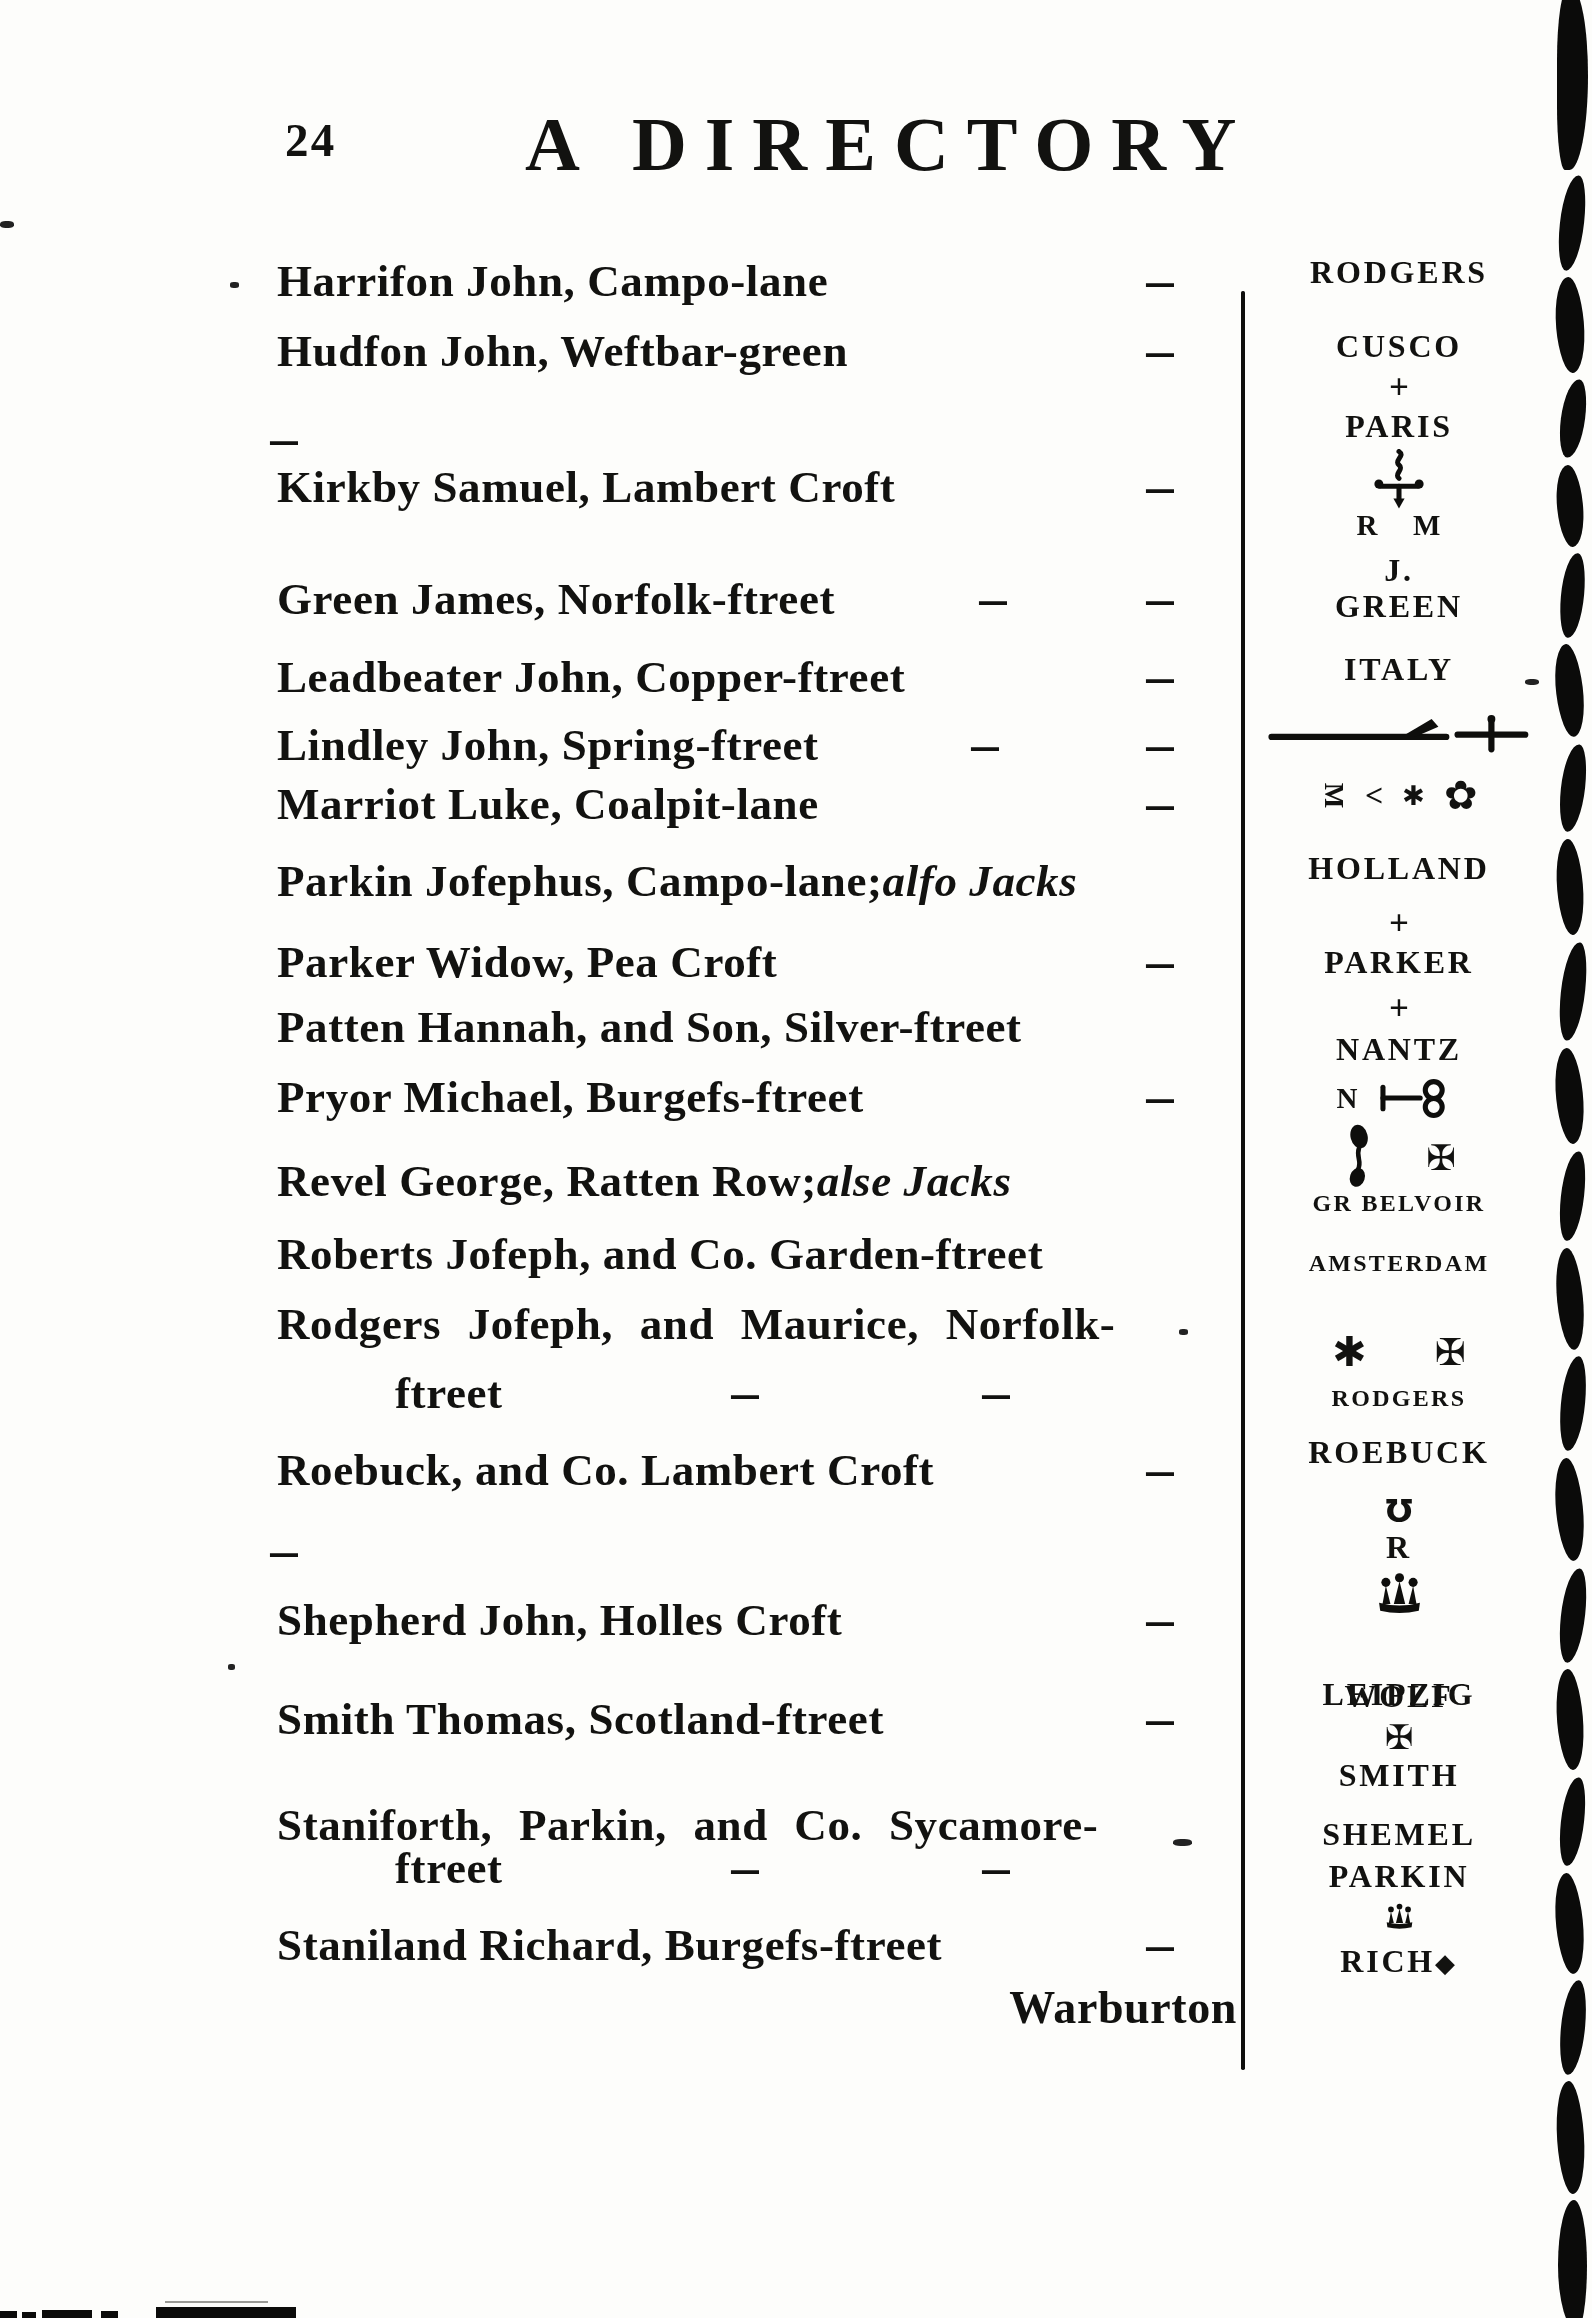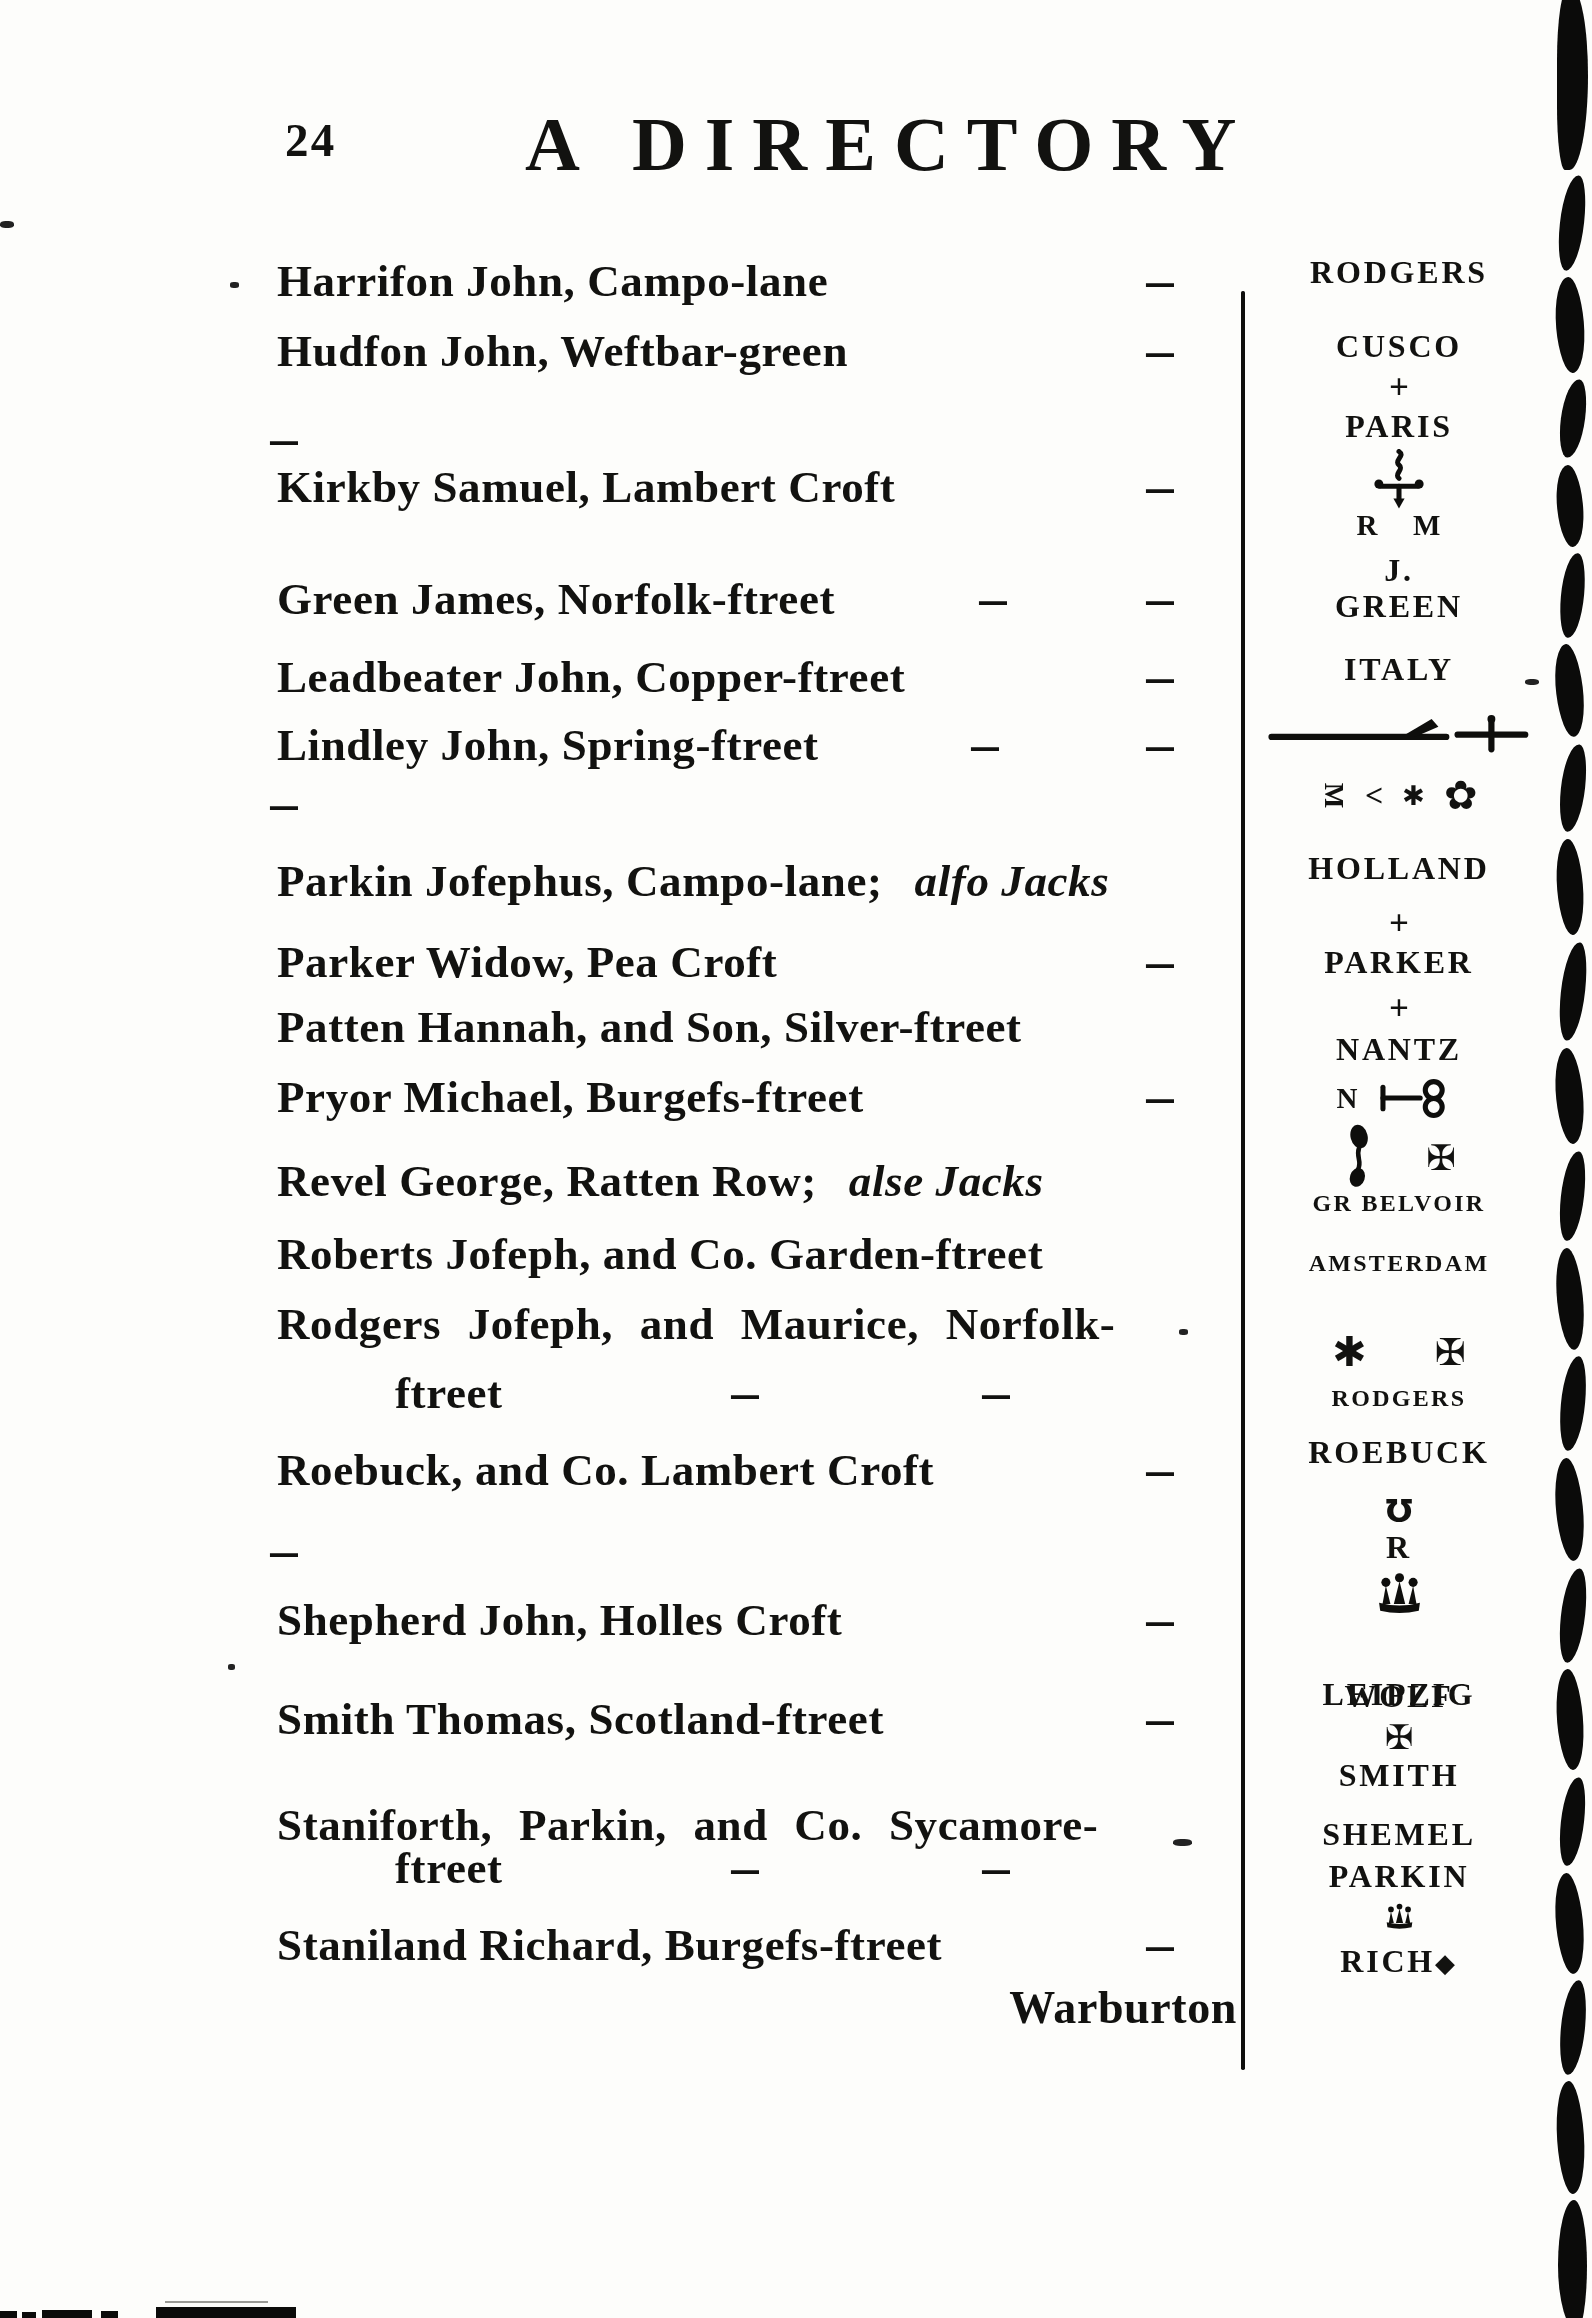--- a/index.html
+++ b/index.html
@@ -26,21 +26,21 @@
   .title .t-word{letter-spacing:18px;}
 
   
   .row{
     position:absolute;left:277px;width:892px;
     display:flex;justify-content:space-between;align-items:baseline;
     font-size:45px;font-weight:700;white-space:nowrap;
     letter-spacing:0.6px;
   }
   .row.indent{left:395px;width:610px;}
-  .row.nojust{justify-content:flex-start;gap:32px;}
+  .row.nojust{justify-content:flex-start;}
   .row.widesp{word-spacing:14.7px;}
   .dash{display:inline-block;transform:scaleX(2.4);font-weight:700;}
   .note{font-style:italic;font-weight:700;}
   .catchword{
     position:absolute;left:847px;top:1981px;width:390px;
     text-align:right;font-size:46px;font-weight:700;letter-spacing:0.6px;
   }
 
   
   .colrule{
@@ -106,20 +106,21 @@
   <div class="row" style="top:651px">
     <span>Leadbeater John, Copper-ftreet</span>
     <span class="dash">-</span>
   </div>
   <div class="row" style="top:719px">
     <span>Lindley John, Spring-ftreet</span>
     <span class="dash">-</span>
     <span class="dash">-</span>
   </div>
   <div class="row" style="top:778px">
+    <span>Marriot Luke, Coalpit-lane</span>
     <span class="dash">-</span>
   </div>
   <div class="row nojust" style="top:855px">
     <span>Parkin Jofephus, Campo-lane;</span>
     <span class="note">alfo Jacks</span>
   </div>
   <div class="row" style="top:936px">
     <span>Parker Widow, Pea Croft</span>
     <span class="dash">-</span>
   </div>

